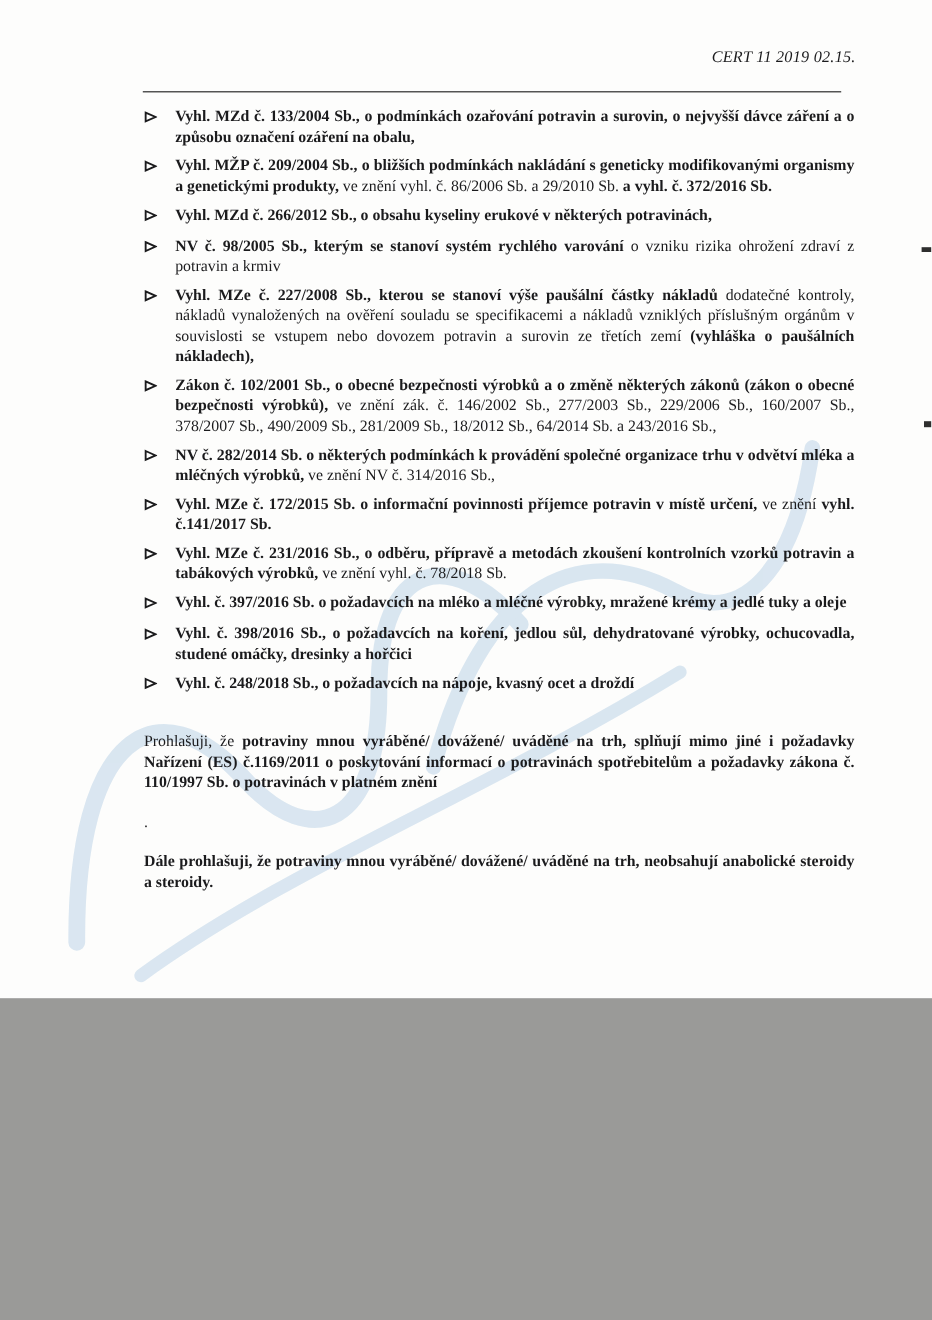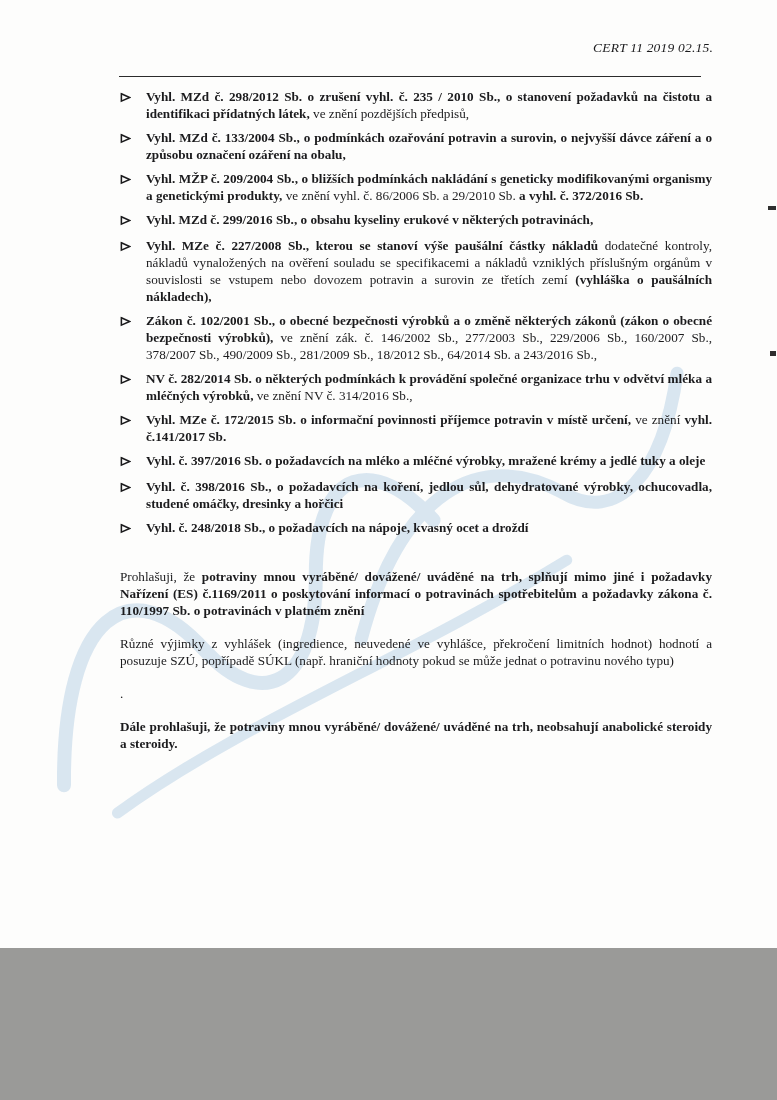--- a/index.html
+++ b/index.html
@@ -1,18 +1,18 @@
 <!DOCTYPE html>
 <html><head>
 <meta charset="utf-8">
 <style>
   * { margin:0; padding:0; box-sizing:border-box; }
   html,body { background:#9a9a98; }
   .page {
-    width:777px; height:948px; margin:0 auto; position:relative;
+    width:777px; height:832px; margin:0 auto; position:relative;
     background:#fdfdfc; overflow:hidden;
     font-family:"Liberation Serif", serif; color:#1b1b1d;
   }
   .doc-code {
     position:absolute; top:40px; right:64px; z-index:2;
     font-style:italic; font-size:13.5px; letter-spacing:.2px;
   }
   .top-rule {
     position:absolute; top:76px; left:119px; width:582px; z-index:2;
     border:none; border-top:1.6px solid #2b2b2b;
@@ -54,28 +54,20 @@
   <div class="watermark">
     <svg width="880" height="440" viewBox="0 0 880 440">
       <path class="wm-path" d="M70 330 C 130 170, 210 150, 250 255 C 280 330, 340 330, 380 225 C 420 120, 480 135, 510 215" fill="none" stroke-width="14" stroke-linecap="round" stroke="#b7d0e5"></path>
       <path class="wm-path" d="M400 300 C 490 175, 580 165, 640 235 C 680 285, 740 255, 790 165" fill="none" stroke-width="13" stroke-linecap="round" stroke="#b7d0e5"></path>
       <path class="wm-path" d="M110 375 C 260 335, 430 335, 620 300" fill="none" stroke-width="11" stroke-linecap="round" stroke="#b7d0e5"></path>
     </svg>
   </div>
 
   <div class="content">
     <ul class="reg-list" id="reg-list">
-  <li>
-    <span class="bullet">
-      <svg width="11" height="11" viewBox="0 0 12 12">
-              <path d="M1.5 2 L10.5 6 L1.5 10 Z" fill="none" stroke="#1b1b1d" stroke-width="1.7" stroke-linejoin="miter"></path>
-            </svg>
-    </span>
-    <span class="item-text"><span class="b">Vyhl. MZd č. 298/2012 Sb. o zrušení vyhl. č. 235 / 2010 Sb., o stanovení požadavků na čistotu a identifikaci přídatných látek,</span><span> ve znění pozdějších předpisů,</span></span>
-  </li>
 
   <li>
     <span class="bullet">
       <svg width="11" height="11" viewBox="0 0 12 12">
               <path d="M1.5 2 L10.5 6 L1.5 10 Z" fill="none" stroke="#1b1b1d" stroke-width="1.7" stroke-linejoin="miter"></path>
             </svg>
     </span>
     <span class="item-text"><span class="b">Vyhl. MZd č. 133/2004 Sb., o podmínkách ozařování potravin a surovin, o nejvyšší dávce záření a o způsobu označení ozáření na obalu,</span></span>
   </li>
 
@@ -87,23 +79,31 @@
     </span>
     <span class="item-text"><span class="b">Vyhl. MŽP č. 209/2004 Sb., o bližších podmínkách nakládání s geneticky modifikovanými organismy a genetickými produkty,</span><span> ve znění vyhl. č. 86/2006 Sb. a 29/2010 Sb. </span><span class="b">a vyhl. č. 372/2016 Sb.</span></span>
   </li>
 
   <li>
     <span class="bullet">
       <svg width="11" height="11" viewBox="0 0 12 12">
               <path d="M1.5 2 L10.5 6 L1.5 10 Z" fill="none" stroke="#1b1b1d" stroke-width="1.7" stroke-linejoin="miter"></path>
             </svg>
     </span>
-    <span class="item-text"><span class="b">Vyhl. MZd č. 299/2016 Sb., o obsahu kyseliny erukové v některých potravinách,</span></span>
+    <span class="item-text"><span class="b">Vyhl. MZd č. 266/2012 Sb., o obsahu kyseliny erukové v některých potravinách,</span></span>
   </li>
 
+  <li>
+    <span class="bullet">
+      <svg width="11" height="11" viewBox="0 0 12 12">
+              <path d="M1.5 2 L10.5 6 L1.5 10 Z" fill="none" stroke="#1b1b1d" stroke-width="1.7" stroke-linejoin="miter"></path>
+            </svg>
+    </span>
+    <span class="item-text"><span class="b">NV č. 98/2005 Sb., kterým se stanoví systém rychlého varování</span><span> o vzniku rizika ohrožení zdraví z potravin a krmiv</span></span>
+  </li>
 
   <li>
     <span class="bullet">
       <svg width="11" height="11" viewBox="0 0 12 12">
               <path d="M1.5 2 L10.5 6 L1.5 10 Z" fill="none" stroke="#1b1b1d" stroke-width="1.7" stroke-linejoin="miter"></path>
             </svg>
     </span>
     <span class="item-text"><span class="b">Vyhl. MZe č. 227/2008 Sb., kterou se stanoví výše paušální částky nákladů</span><span> dodatečné kontroly, nákladů vynaložených na ověření souladu se specifikacemi a nákladů vzniklých příslušným orgánům v souvislosti se vstupem nebo dovozem potravin a surovin ze třetích zemí </span><span class="b">(vyhláška o paušálních nákladech),</span></span>
   </li>
 
@@ -127,20 +127,28 @@
 
   <li>
     <span class="bullet">
       <svg width="11" height="11" viewBox="0 0 12 12">
               <path d="M1.5 2 L10.5 6 L1.5 10 Z" fill="none" stroke="#1b1b1d" stroke-width="1.7" stroke-linejoin="miter"></path>
             </svg>
     </span>
     <span class="item-text"><span class="b">Vyhl. MZe č. 172/2015 Sb. o informační povinnosti příjemce potravin v místě určení,</span><span> ve znění </span><span class="b">vyhl. č.141/2017 Sb.</span></span>
   </li>
 
+  <li>
+    <span class="bullet">
+      <svg width="11" height="11" viewBox="0 0 12 12">
+              <path d="M1.5 2 L10.5 6 L1.5 10 Z" fill="none" stroke="#1b1b1d" stroke-width="1.7" stroke-linejoin="miter"></path>
+            </svg>
+    </span>
+    <span class="item-text"><span class="b">Vyhl. MZe č. 231/2016 Sb., o odběru, přípravě a metodách zkoušení kontrolních vzorků potravin a tabákových výrobků,</span><span> ve znění vyhl. č. 78/2018 Sb.</span></span>
+  </li>
 
   <li>
     <span class="bullet">
       <svg width="11" height="11" viewBox="0 0 12 12">
               <path d="M1.5 2 L10.5 6 L1.5 10 Z" fill="none" stroke="#1b1b1d" stroke-width="1.7" stroke-linejoin="miter"></path>
             </svg>
     </span>
     <span class="item-text"><span class="b">Vyhl. č. 397/2016 Sb. o požadavcích na mléko a mléčné výrobky, mražené krémy a jedlé tuky a oleje</span></span>
   </li>
 
@@ -161,21 +169,20 @@
               <path d="M1.5 2 L10.5 6 L1.5 10 Z" fill="none" stroke="#1b1b1d" stroke-width="1.7" stroke-linejoin="miter"></path>
             </svg>
     </span>
     <span class="item-text"><span class="b">Vyhl. č. 248/2018 Sb., o požadavcích na nápoje, kvasný ocet a droždí</span></span>
   </li>
 
 </ul>
     <div class="paragraphs" id="paragraphs">
   <p><span>Prohlašuji, že </span><span class="b">potraviny mnou vyráběné/ dovážené/ uváděné na trh, splňují mimo jiné i požadavky Nařízení (ES) č.1169/2011 o poskytování informací o potravinách spotřebitelům a požadavky zákona č. 110/1997 Sb. o potravinách v platném znění</span></p>
 
-  <p class="tight"><span>Různé výjimky z vyhlášek (ingredience, neuvedené ve vyhlášce, překročení limitních hodnot) hodnotí a posuzuje SZÚ, popřípadě SÚKL (např. hraniční hodnoty pokud se může jednat o potravinu nového typu)</span></p>
 
   <p class="tight"><span>.</span></p>
 
   <p><span class="b">Dále prohlašuji, že potraviny mnou vyráběné/ dovážené/ uváděné na trh, neobsahují anabolické steroidy a steroidy.</span></p>
 </div>
   </div>
 
   <hr class="footer-rule">
   <div class="footer-text" id="footer-text"><span>Stránka </span><span class="b">4</span><span> z 6</span></div>
 

